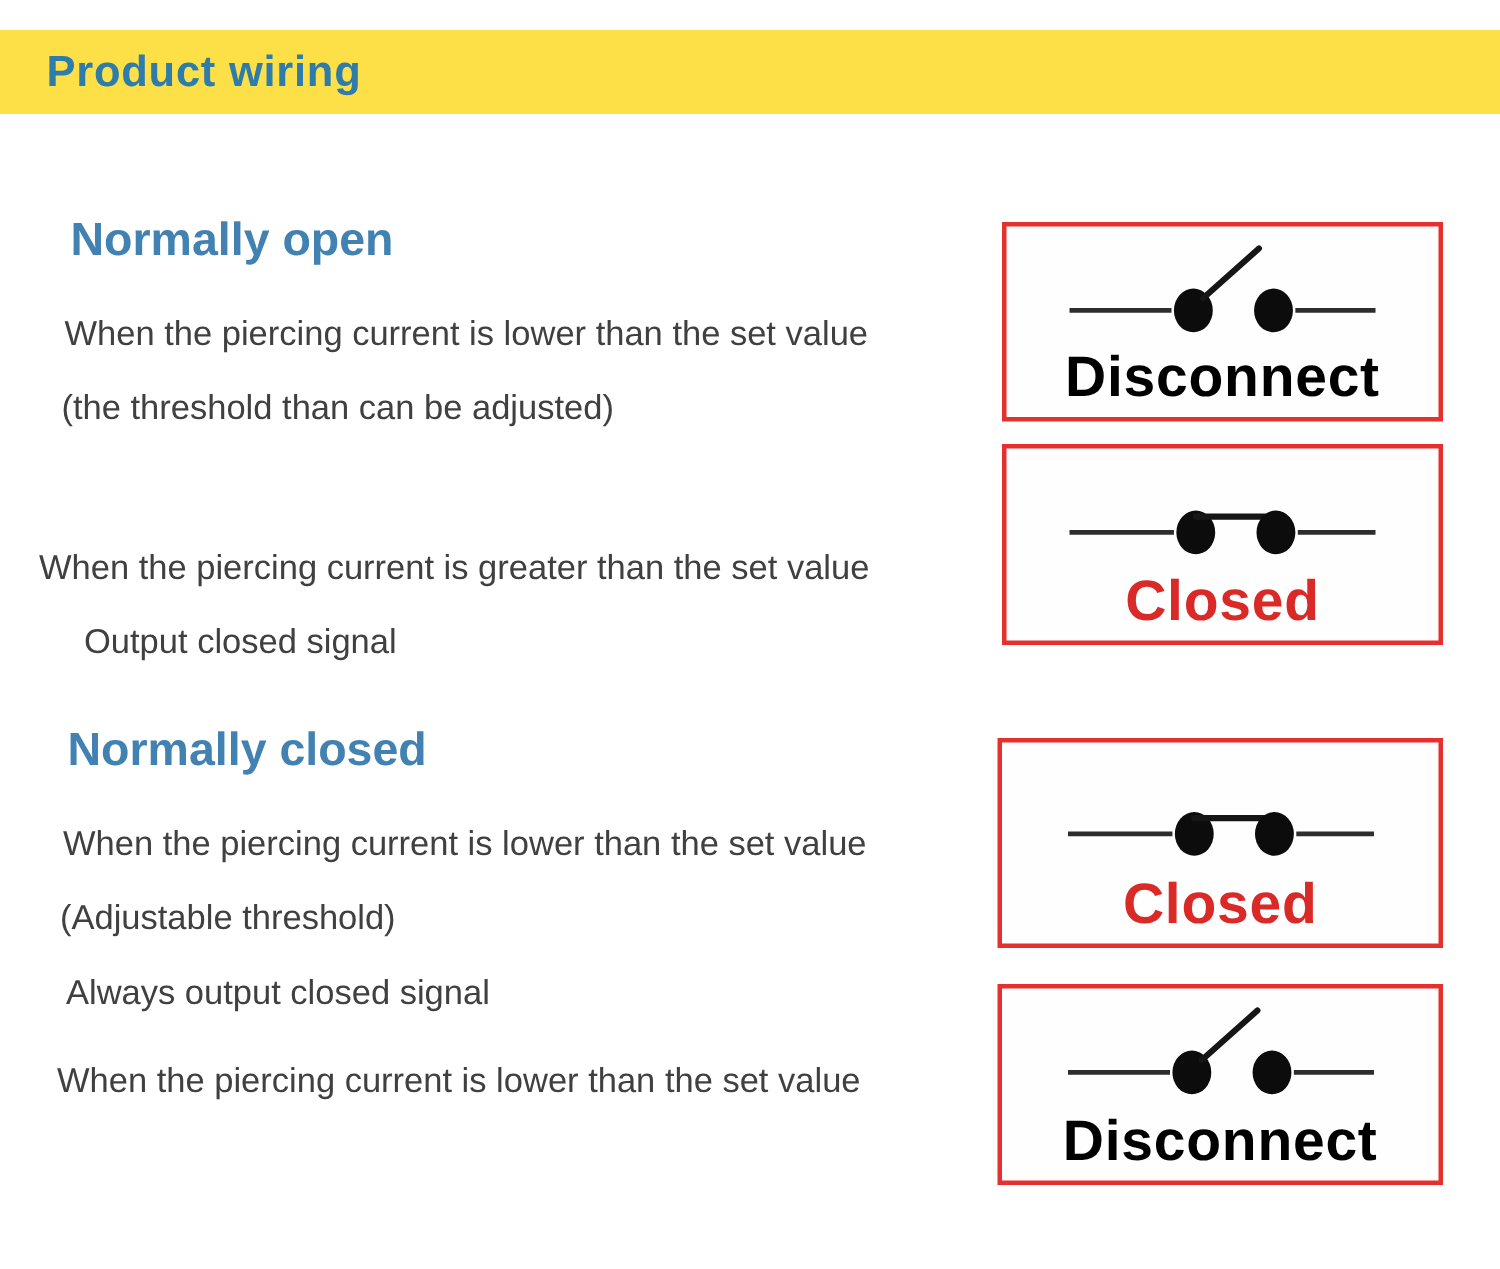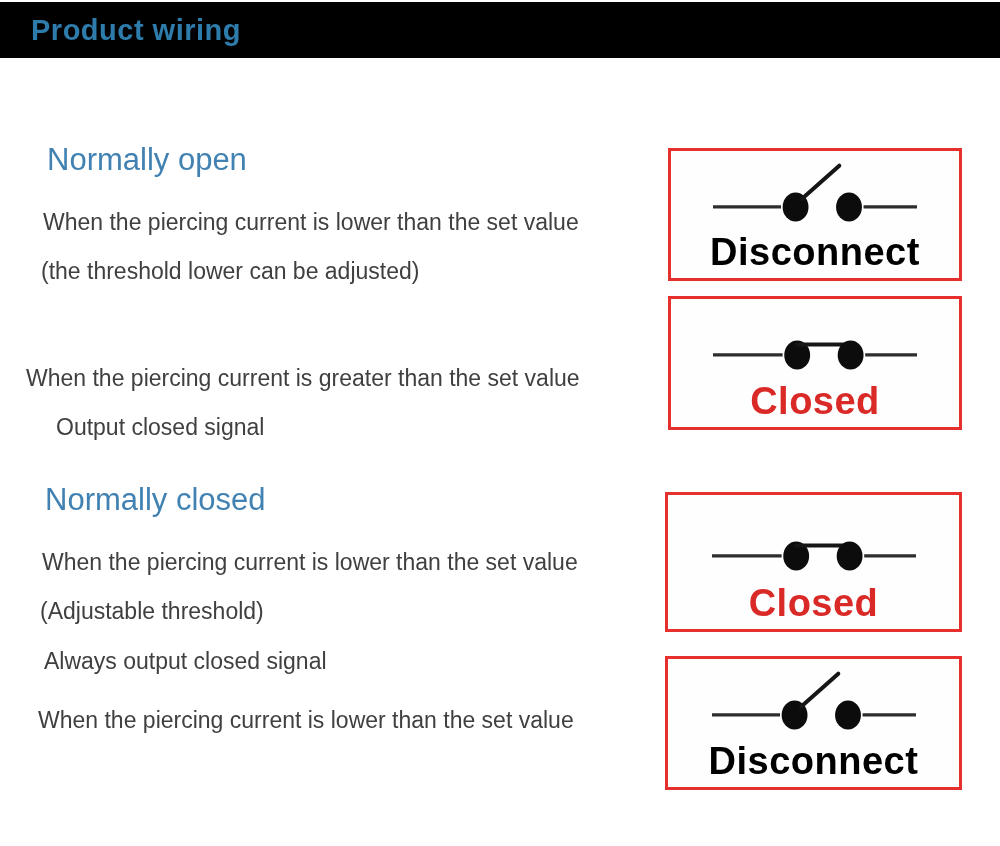--- a/index.html
+++ b/index.html
@@ -11,38 +11,38 @@
   .page {
     position: relative;
     width: 1000px;
     height: 846px;
     background: #ffffff;
     overflow: hidden;
   }
   .header-bar {
     position: absolute;
     left: 0;
-    top: 2px;
+    top: 20px;
     width: 100%;
     height: 56px;
-    background: #000000;
+    background: #fde047;
     display: flex;
     align-items: center;
   }
   .header-title {
     margin: 0 0 0 31px;
     font-size: 29px;
     font-weight: 600;
     letter-spacing: 0.5px;
     color: #2e7cab;
   }
   .section-heading {
     position: absolute;
     font-size: 31px;
-    font-weight: 400;
+    font-weight: 700;
     color: #4182b2;
     white-space: nowrap;
   }
   .body-line {
     position: absolute;
     font-size: 23px;
     color: #404040;
     white-space: nowrap;
   }
   .sw-box {
@@ -86,21 +86,21 @@
 
 <div class="page">
 
   <div class="header-bar">
     <h1 class="header-title">Product wiring</h1>
   </div>
 
   <div class="section-heading" style="left:47px; top:142px;">Normally open</div>
 
   <div class="body-line" style="left:43px; top:209px;">When the piercing current is lower than the set value</div>
-  <div class="body-line" style="left:41px; top:258px;">(the threshold lower can be adjusted)</div>
+  <div class="body-line" style="left:41px; top:258px;">(the threshold than can be adjusted)</div>
   <div class="body-line" style="left:26px; top:365px;">When the piercing current is greater than the set value</div>
   <div class="body-line" style="left:56px; top:414px;">Output closed signal</div>
 
   <div class="sw-box" style="left:668px; top:148px; width:294px; height:133px;">
     <svg class="sw-icon" width="212" height="68" viewBox="0 0 260 84">
       <line class="wire" x1="4" y1="58" x2="88" y2="58"></line>
       <ellipse class="dot" cx="106" cy="58" rx="16" ry="18"></ellipse>
       <line class="arm" x1="114" y1="48" x2="160" y2="7"></line>
       <ellipse class="dot" cx="172" cy="58" rx="16" ry="18"></ellipse>
       <line class="wire" x1="190" y1="58" x2="256" y2="58"></line>

